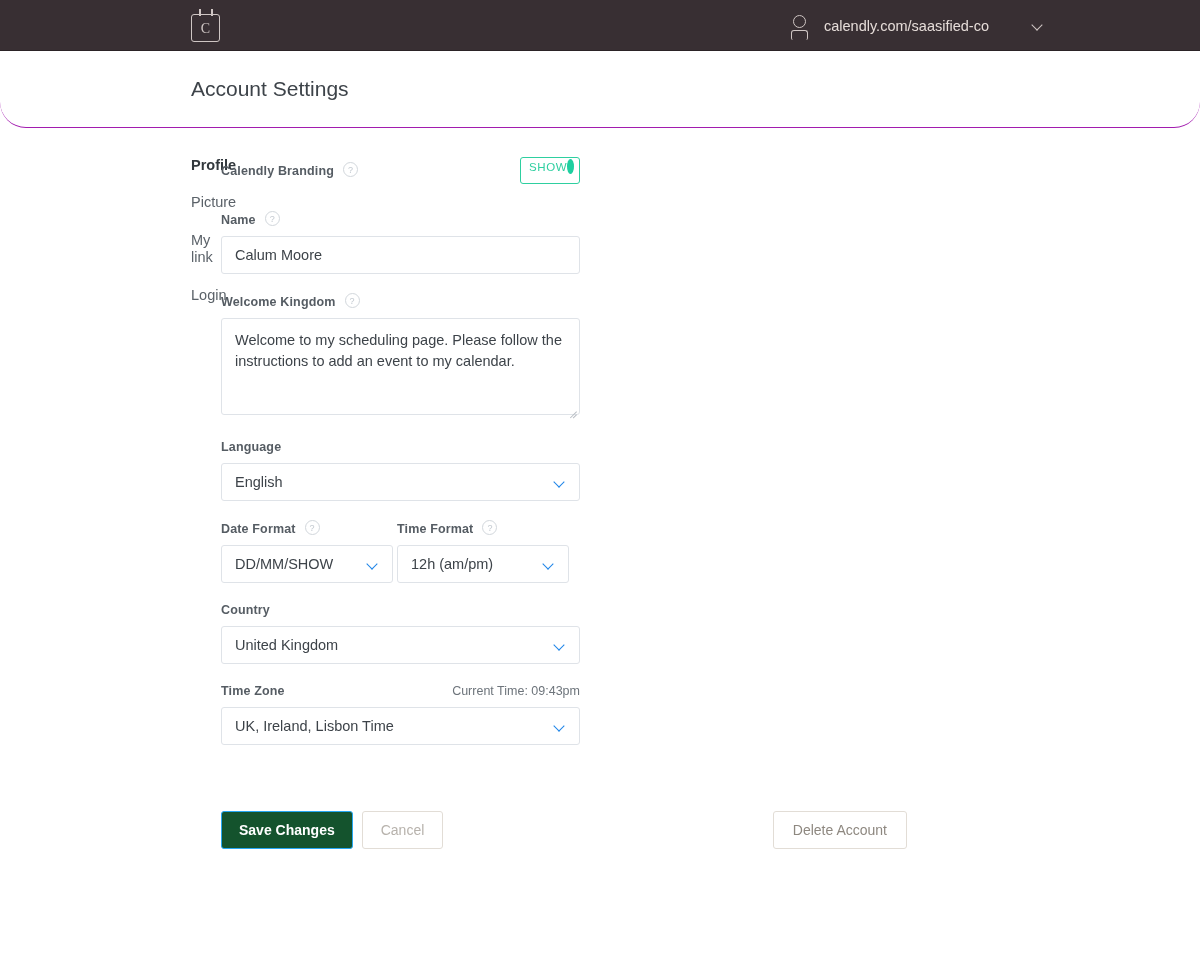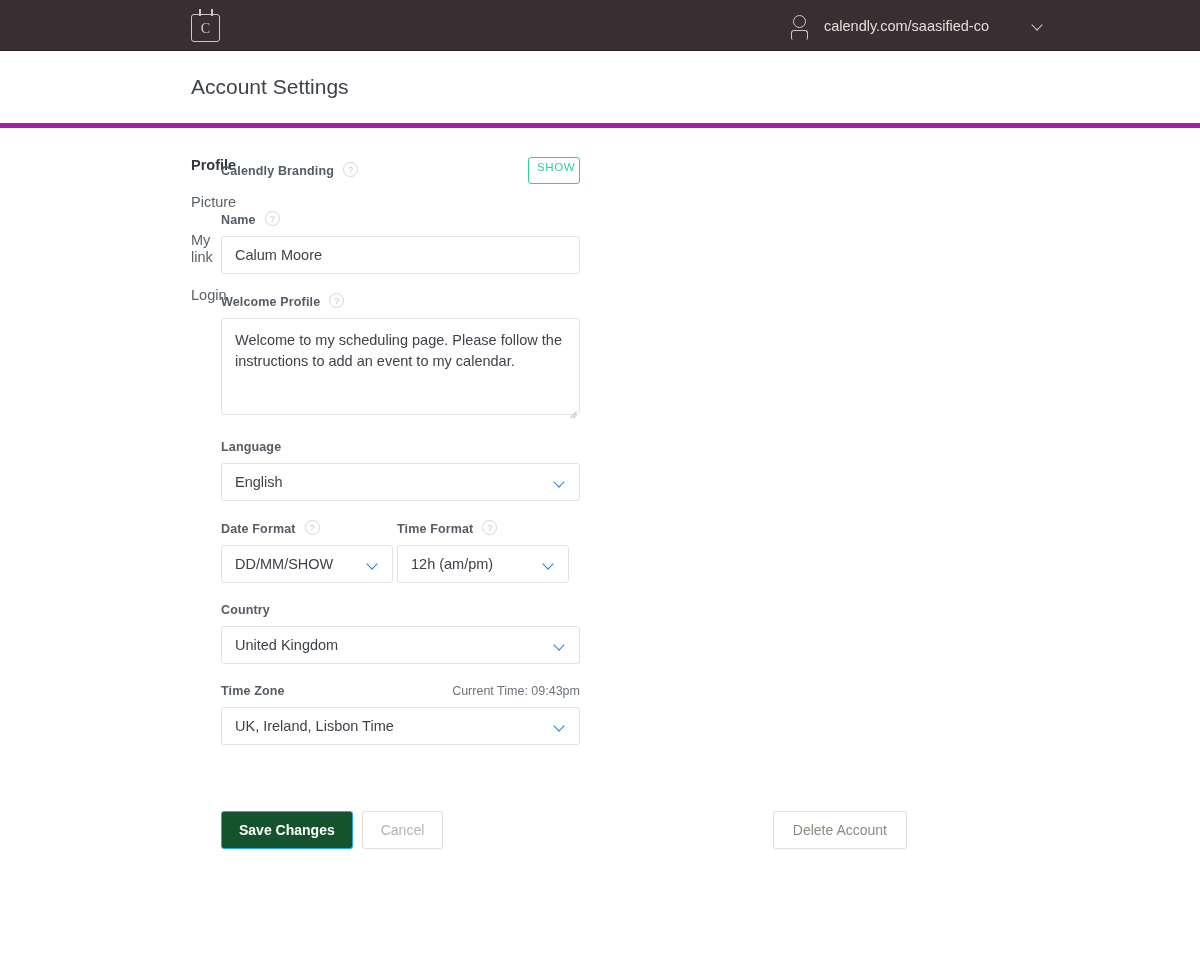--- a/index.html
+++ b/index.html
@@ -130,23 +130,24 @@
     width: 7px; height: 7px;
     border-right: 1.6px solid #cfc6c4;
     border-bottom: 1.6px solid #cfc6c4;
     transform: rotate(45deg);
   }
 
   
   .title-band {
     height: 77px;
     background: #ffffff;
-    border-bottom: 5px solid #a21caf;
-    display: flex;
-    align-items: center;
+    border-bottom: 1px solid #a21caf;
+    display: flex;
+    align-items: center;
+    border-radius: 26px;
   }
   .page-title {
     margin-left: 191px;
     font-size: 21px;
     color: #3d4349;
     font-weight: 400;
   }
 
   
   .content {
@@ -272,21 +273,21 @@
 
   
   .branding-row {
     display: flex;
     align-items: center;
     width: 359px;
     justify-content: space-between;
     margin-bottom: 28px;
   }
   .toggle {
-    width: 52px;
+    width: 60px;
     height: 27px;
     border: 1.5px solid #2ecfa0;
     border-radius: 3px;
     display: flex;
     align-items: center;
     justify-content: space-between;
     padding: 0 5px 8px 8px;
     cursor: pointer;
     background: #fff;
   }
@@ -416,21 +417,21 @@
     <div class="field">
       <div class="row-label">
         <span class="flabel">Name</span>
         <span class="help-dot">?</span>
       </div>
       <input class="txt" type="text" value="Calum Moore" style="">
     </div>
 
     <div class="field" style="margin-bottom:25px;">
       <div class="row-label">
-        <span class="flabel">Welcome Profile</span>
+        <span class="flabel">Welcome Kingdom</span>
         <span class="help-dot">?</span>
       </div>
       <div class="ta-wrap">
         <textarea class="ta" style="">Welcome to my scheduling page. Please follow the instructions to add an event to my calendar.</textarea>
         <span class="ta-resize">
             <i></i>
             <i></i>
           </span>
       </div>
     </div>

